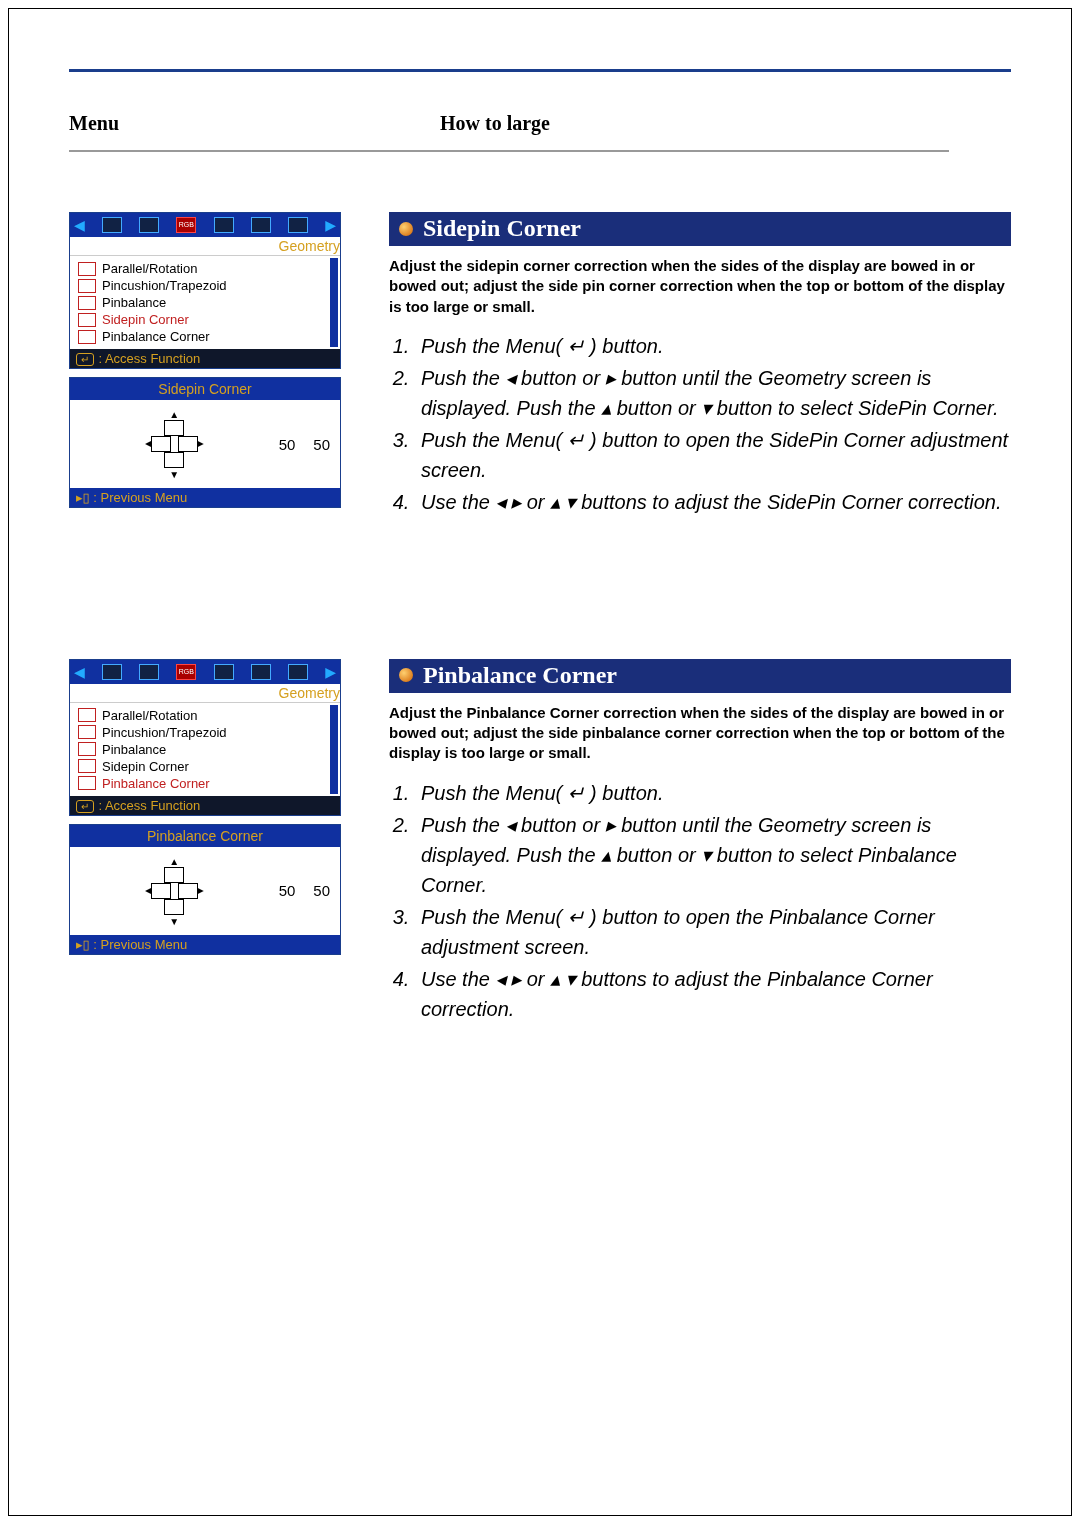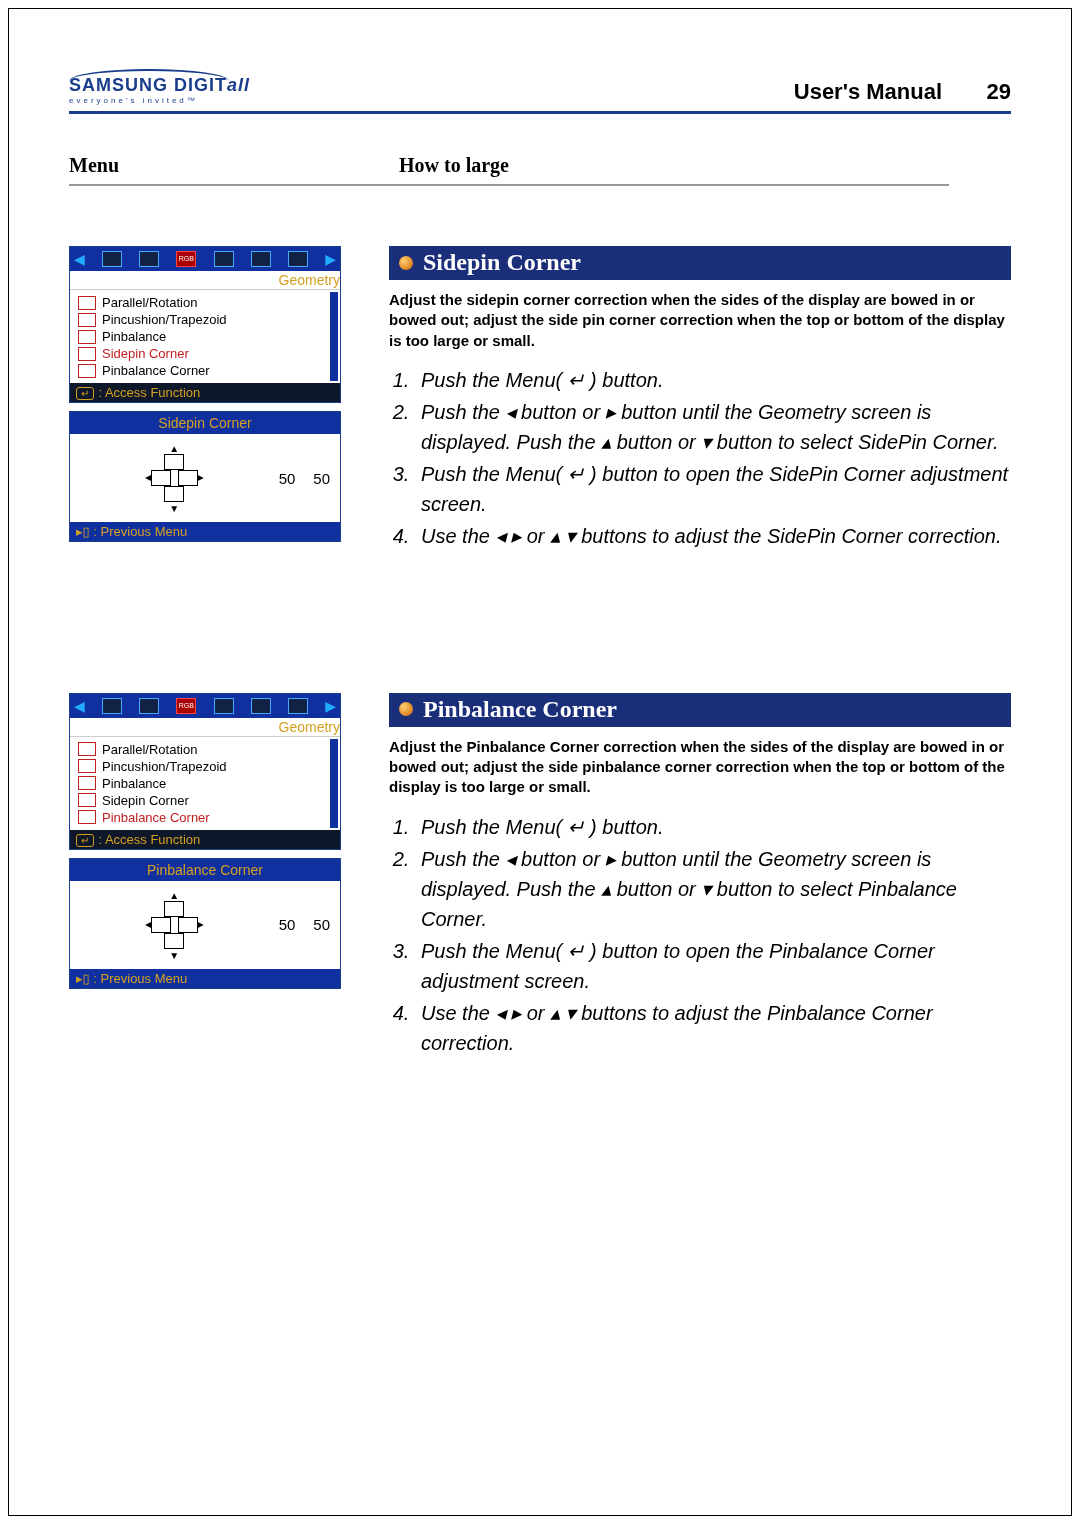--- a/index.html
+++ b/index.html
@@ -25,21 +25,21 @@
   .brand-swoosh { border-top: 2px solid #1a3e8c; width:160px; height:10px; border-radius: 50% 50% 0 0 / 100% 100% 0 0; margin-bottom:-6px;}
   .brand-main { font-size:18px; letter-spacing:1px; }
   .brand-ital { font-style: italic; }
   .brand-tag { font-size:8px; letter-spacing:3px; color:#1a3e8c;}
   .header-row { display:flex; justify-content: space-between; align-items: flex-end; margin-bottom:6px;}
   .manual-title { font-weight:bold; font-size:22px; font-family: Arial, sans-serif;}
   .page-num { font-weight:bold; font-size:22px; margin-left:40px;}
   .hr-blue { height:3px; background:#1a3e8c; border:none; margin:0 0 20px 0;}
   .section-title-bar { background:#dbe4f3; padding:6px 14px; margin-bottom:0; width:370px;}
   .section-title { font-family: "Times New Roman", serif; font-size:30px; font-weight:bold;}
-  .colrow { display:flex; margin-top:40px; border-bottom:2px solid #999; padding-bottom:7px; width: 880px;}
+  .colrow { display:flex; margin-top:40px; border-bottom:2px solid #999; padding-bottom:15px; width: 880px; gap: 41px;}
   .col-menu-h { width:330px; font-family:"Times New Roman", serif; font-weight:bold; font-size:20px;}
   .col-howto-h { font-family:"Times New Roman", serif; font-weight:bold; font-size:20px;}
   .block { display:flex; margin-top:60px; }
   .menu-col { width:310px; flex:0 0 310px; }
   .text-col { flex:1; padding-left:10px; }
   .topic-bar { background:#1a2e7a; color:#fff; padding:3px 10px 4px 10px; display:flex; align-items:center; gap:10px; font-family:"Times New Roman",serif; font-size:24px; font-weight:bold; margin-bottom:10px;}
   .bullet-o { width:14px; height:14px; border-radius:50%; background:radial-gradient(circle at 35% 35%, #ffd070, #d06000);}
   .intro { font-size:15px; font-weight:bold; margin-bottom:14px; line-height:1.35;}
   ol.steps { margin:0; padding-left:26px; font-size:20px; line-height:1.5;font-style:italic;}
   ol.steps li { padding-left:6px; margin-bottom:2px;}
@@ -65,31 +65,20 @@
   .osd2-vals { display:flex; flex-direction:row; gap:18px; font-size:15px;}
   .osd2-prev { background:#1030a0; color:#d5a020; font-size:13px; padding:2px 6px;}
   .shape { display:inline-block; border:1px solid #000; width:18px; height:14px; vertical-align:middle;}
   .caret { font-size:10px;}
 </style>
 </head>
 <body>
 
 <div class="page">
 
-  <div class="header-row">
-    <div class="brand-wrap">
-      <div class="brand-swoosh"></div>
-      <span class="brand brand-main">SAMSUNG DIGIT</span><span class="brand brand-main brand-ital">all</span>
-      <div class="brand-tag">everyone's invited™</div>
-    </div>
-    <div>
-      <span class="manual-title">User's Manual</span>
-      <span class="page-num">29</span>
-    </div>
-  </div>
   <hr class="hr-blue">
 
 
   <div class="colrow">
     <div class="col-menu-h">Menu</div>
     <div class="col-howto-h">How to large</div>
   </div>
 
   <div class="block">
     <div class="menu-col">

